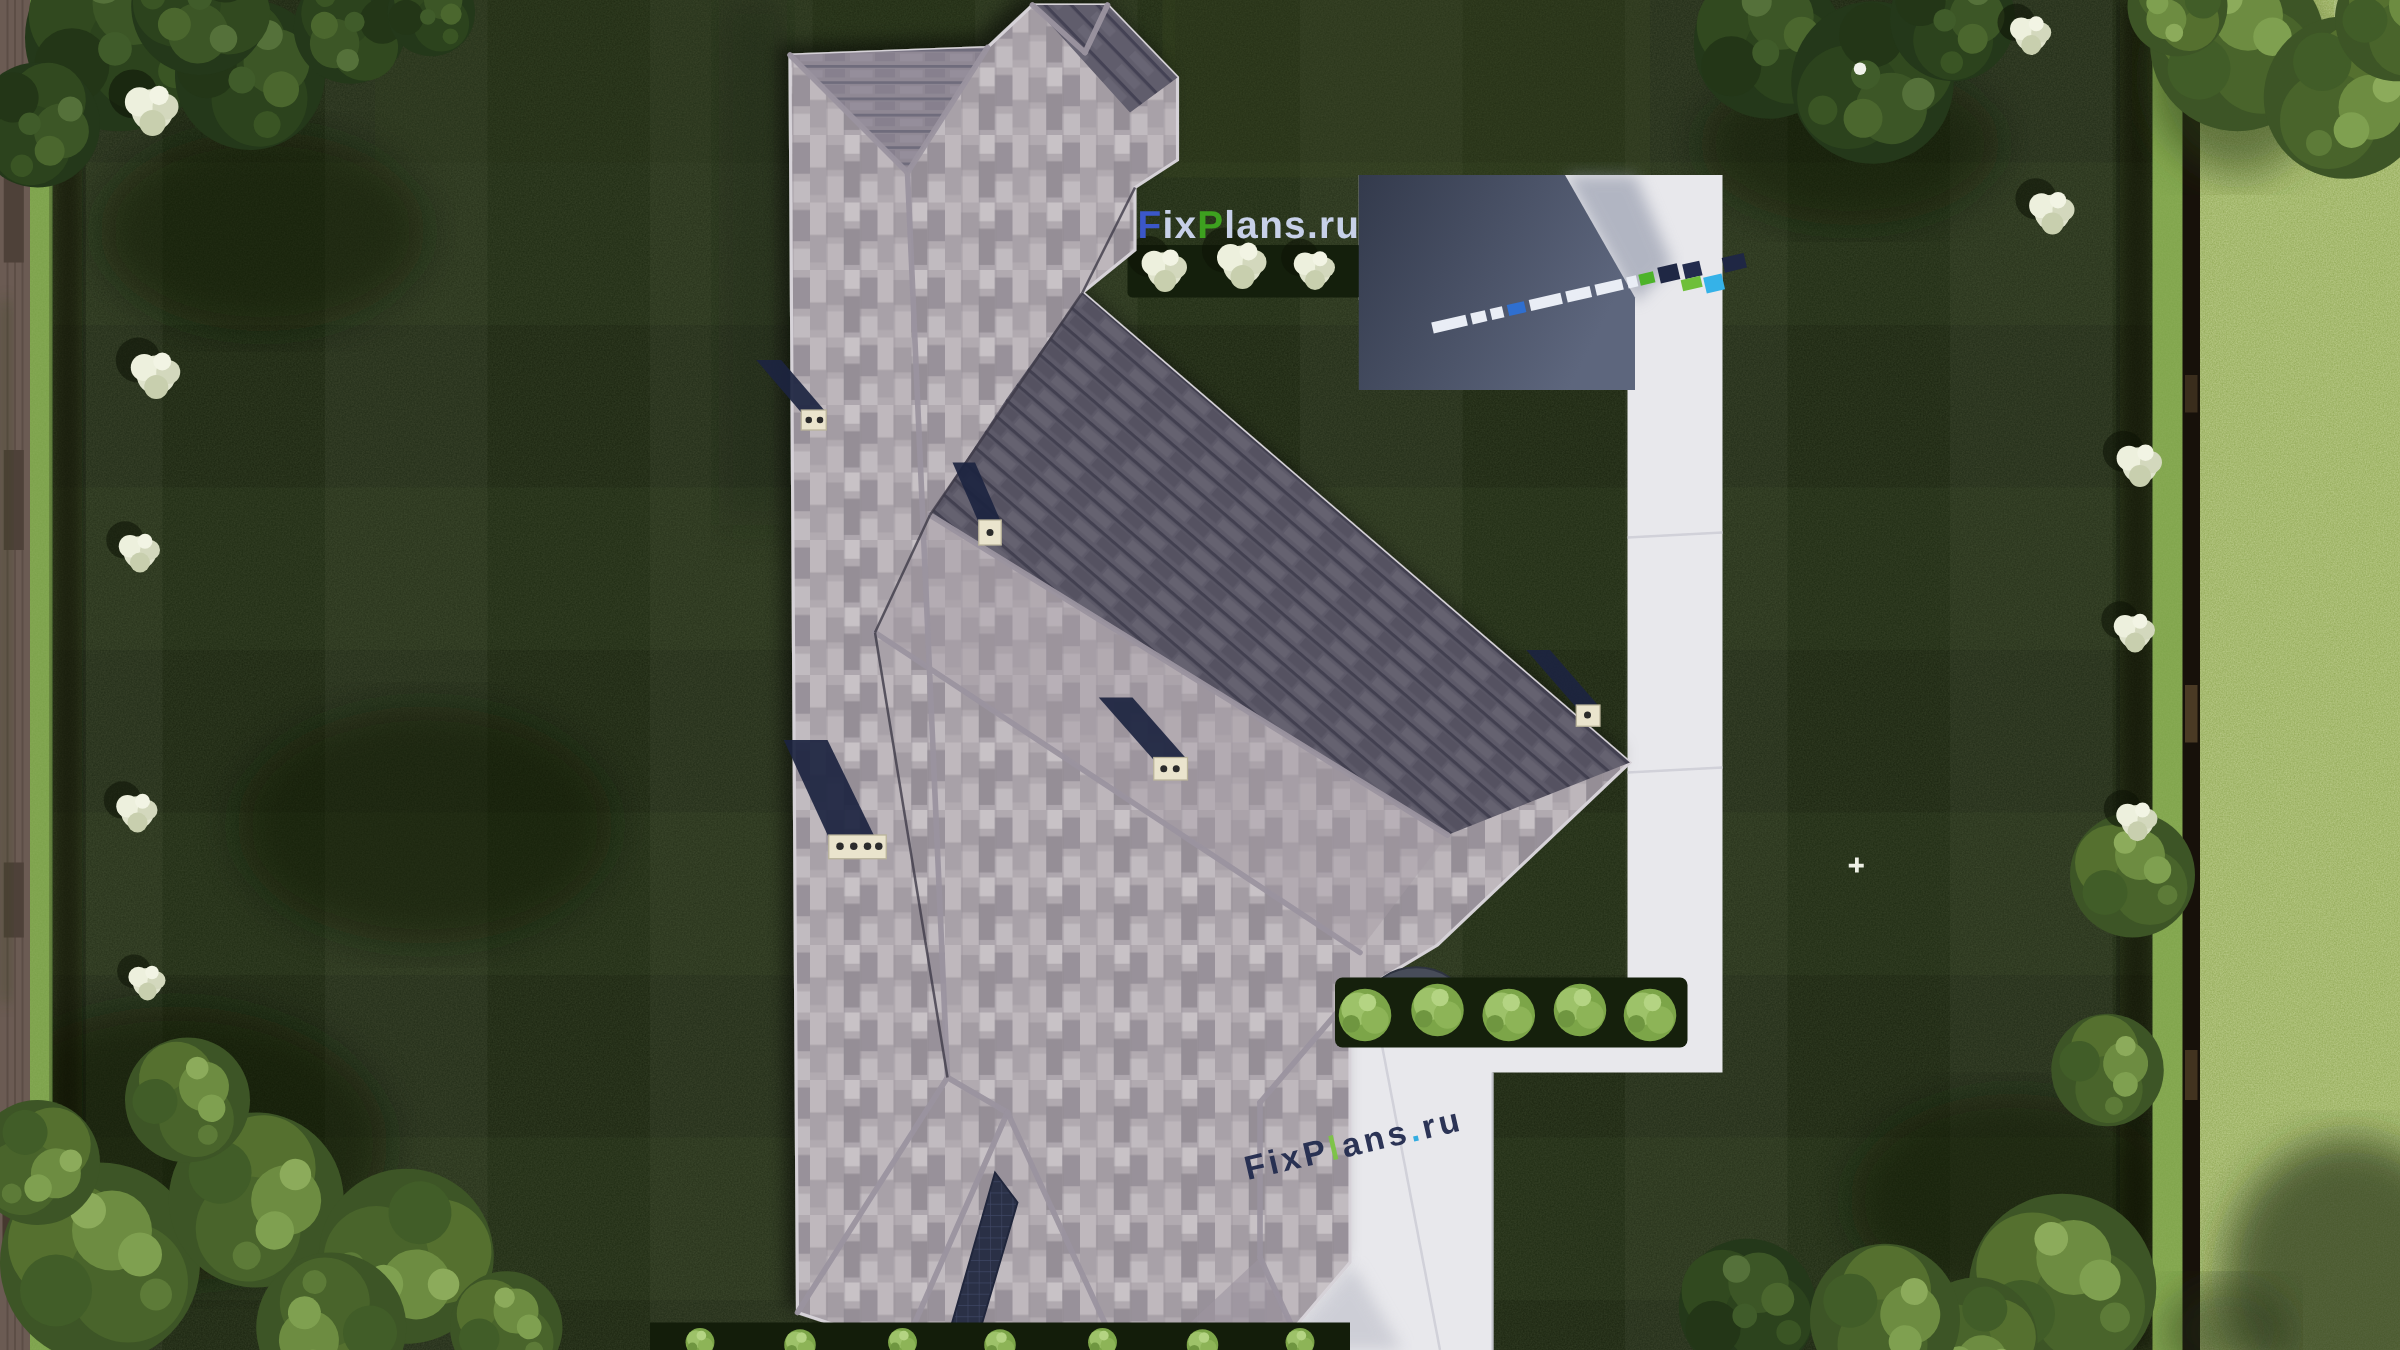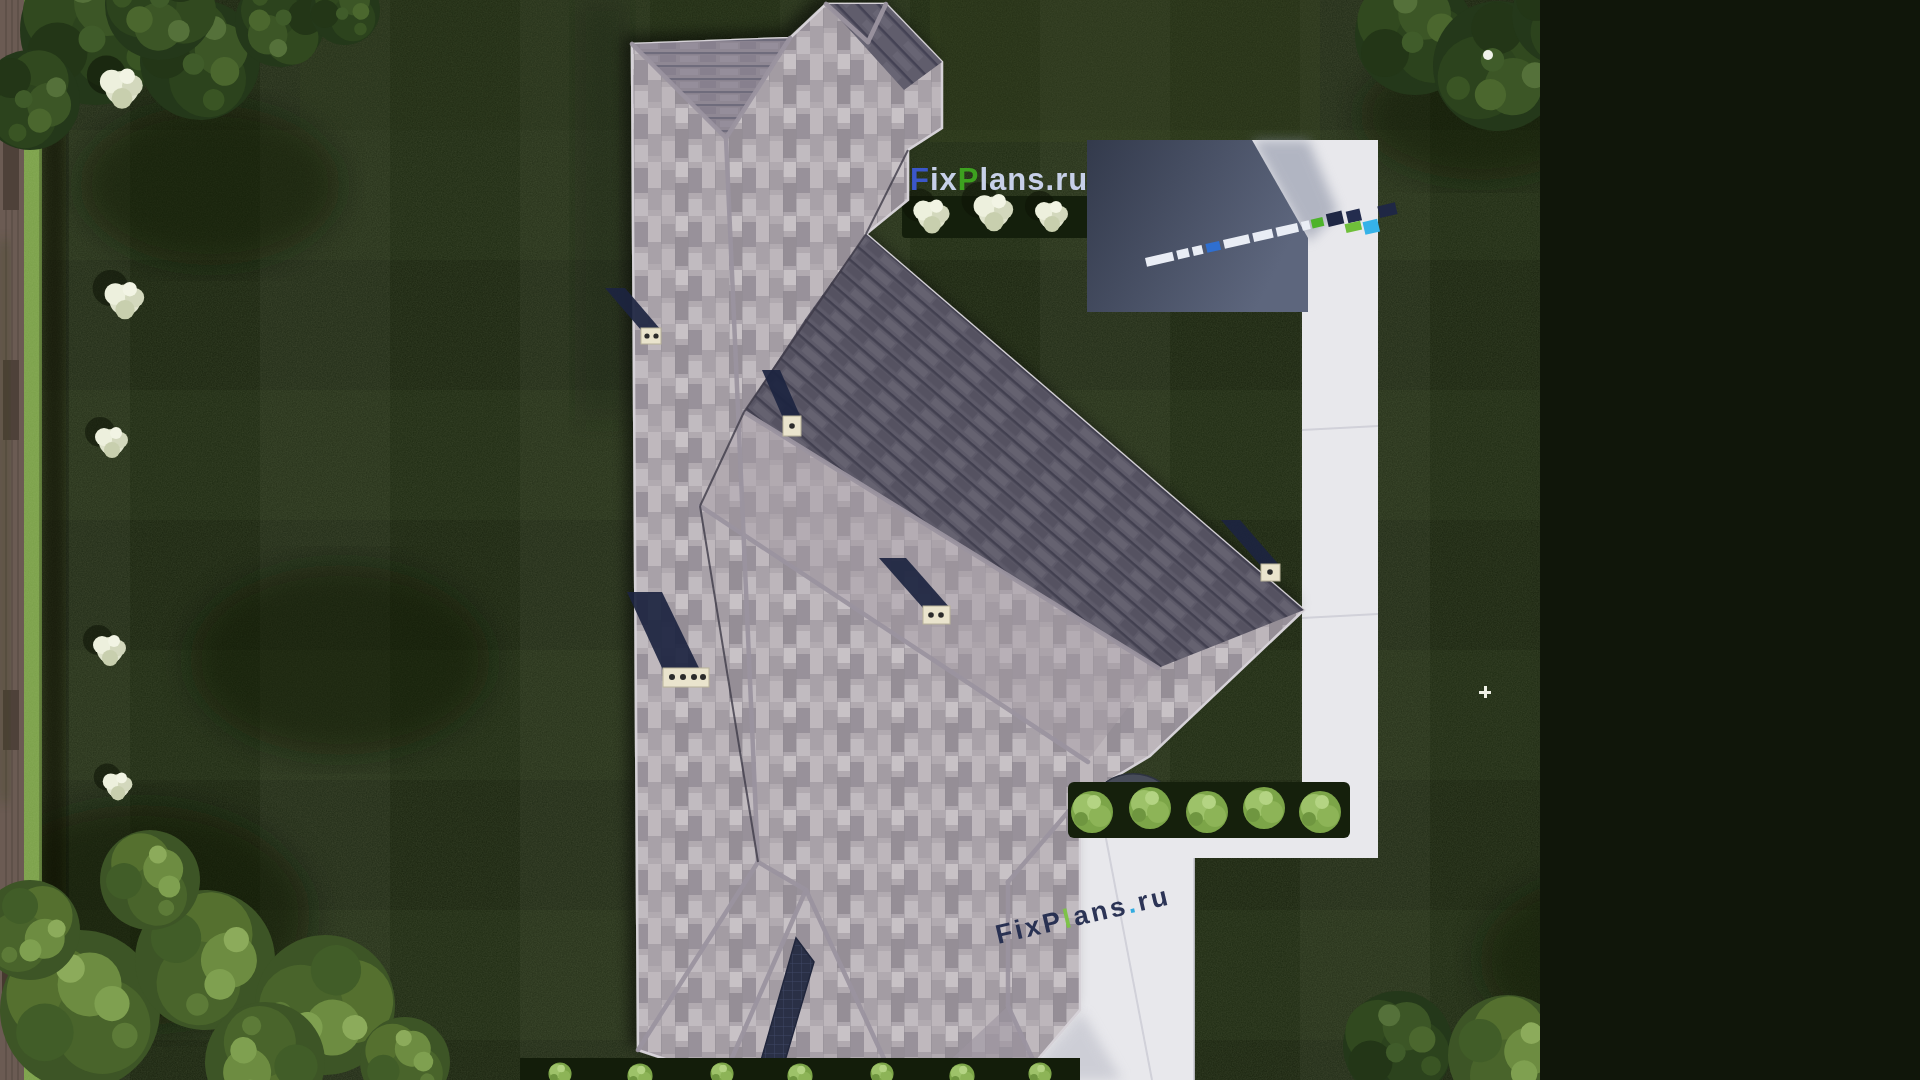--- a/index.html
+++ b/index.html
@@ -1,16 +1,16 @@
 <!DOCTYPE html>
 <html><head>
 <meta charset="utf-8">
 <style>
   html,body{margin:0;padding:0;background:#10160a;}
-  .stage{position:relative;width:1540px;height:1080px;overflow:hidden;
+  .stage{position:relative;width:1920px;height:1080px;overflow:hidden;
          font-family:"Liberation Sans", sans-serif;}
   svg{display:block}
   text{font-family:"Liberation Sans", sans-serif;}
   .wm-top{font-size:31px;font-weight:bold;letter-spacing:1px;}
   .wm-drive{font-size:27px;font-weight:900;letter-spacing:3px;}
 </style>
 </head>
 <body>
 
 <div class="stage">

